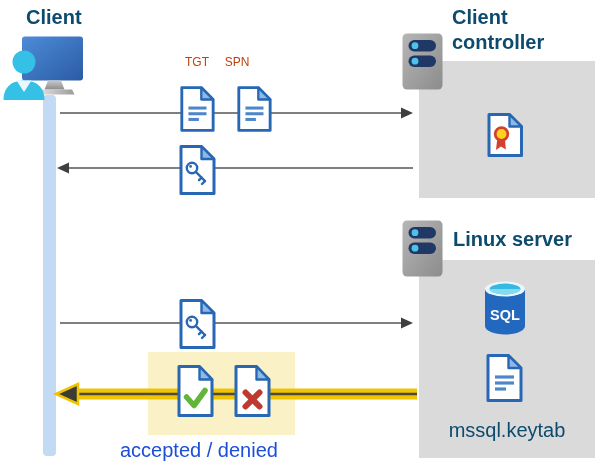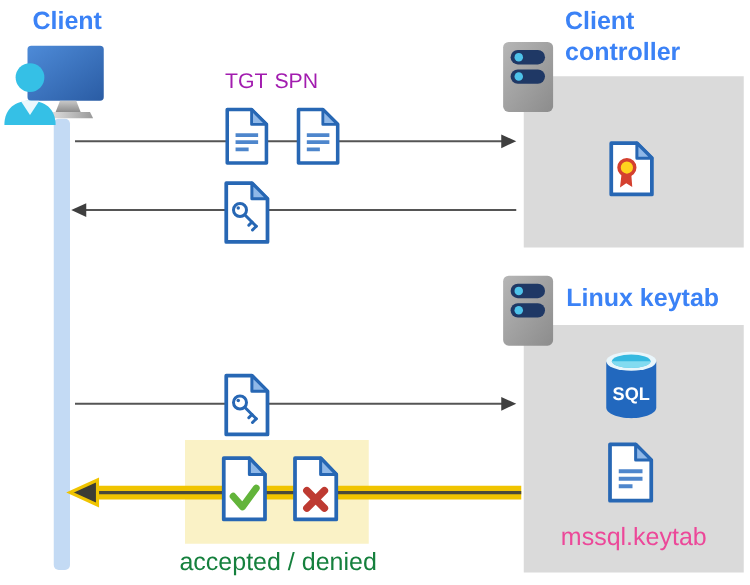--- a/index.html
+++ b/index.html
@@ -17,30 +17,30 @@
   .dc-box   { left:419px; top:61px;  width:176px; height:137px; }
   .lx-box   { left:419px; top:260px; width:176px; height:198px; }
 
   
   .hl-box { left:148px; top:352px; width:147px; height:83px; background:#faf2c6; }
 
   
   .lifeline { left:43px; top:95px; width:13px; height:361px; background:#c3daf4; border-radius:4px; }
 
   
-  .lbl { position:absolute; color:#3b82f6; }
+  .lbl { position:absolute; color:#0c4a6e; }
   .lbl-bold { font-weight:bold; font-size:20px; line-height:25px; }
   .client-lbl { left:26px; top:5px; }
   .dc-lbl     { left:452px; top:5px; width:112px; }
   .lx-lbl     { left:453px; top:227px; white-space:nowrap; }
-  .ticket-lbl { font-size:17px; color:#a21caf; text-align:center; width:40px; top:55px; }
+  .ticket-lbl { font-size:12px; color:#c2410c; text-align:center; width:40px; top:55px; }
   .tgt-lbl { left:177px; }
   .spn-lbl { left:217px; }
-  .keytab-lbl { left:419px; top:419px; width:176px; text-align:center; font-size:20px; color:#ec4899; }
-  .result-lbl { left:120px; top:439px; width:205px; text-align:center; font-size:20px; color:#15803d; }
+  .keytab-lbl { left:419px; top:419px; width:176px; text-align:center; font-size:20px; color:#0c4a6e; }
+  .result-lbl { left:120px; top:439px; width:205px; font-size:20px; color:#1d4ed8; }
 
   svg { display:block; }
 </style>
 </head>
 <body>
 
 <div class="stage">
 
   <svg width="0" height="0" class="abs" aria-hidden="true">
     <defs>
@@ -193,19 +193,19 @@
     <path d="M4 2.5 H24.5 L37 15.5 V51.5 H4 Z" fill="#ffffff" stroke="#2767b4" stroke-width="3" stroke-linejoin="round"></path>
     <path d="M24.5 2.5 V15.5 H37 Z" fill="#8fb8e8" stroke="#2767b4" stroke-width="2.4" stroke-linejoin="round"></path>
     <g stroke="#be3a31" stroke-width="6" stroke-linecap="round">
       <path d="M13.5 28.5 L27.5 42.5"></path>
         <path d="M27.5 28.5 L13.5 42.5"></path>
     </g>
   </svg>
 
   <div class="lbl lbl-bold client-lbl">Client</div>
   <div class="lbl lbl-bold dc-lbl">Client controller</div>
-  <div class="lbl lbl-bold lx-lbl">Linux keytab</div>
+  <div class="lbl lbl-bold lx-lbl">Linux server</div>
   <div class="lbl ticket-lbl tgt-lbl">TGT</div>
   <div class="lbl ticket-lbl spn-lbl">SPN</div>
   <div class="lbl keytab-lbl">mssql.keytab</div>
   <div class="lbl result-lbl">accepted / denied</div>
 
 </div>
 
 </body></html>

